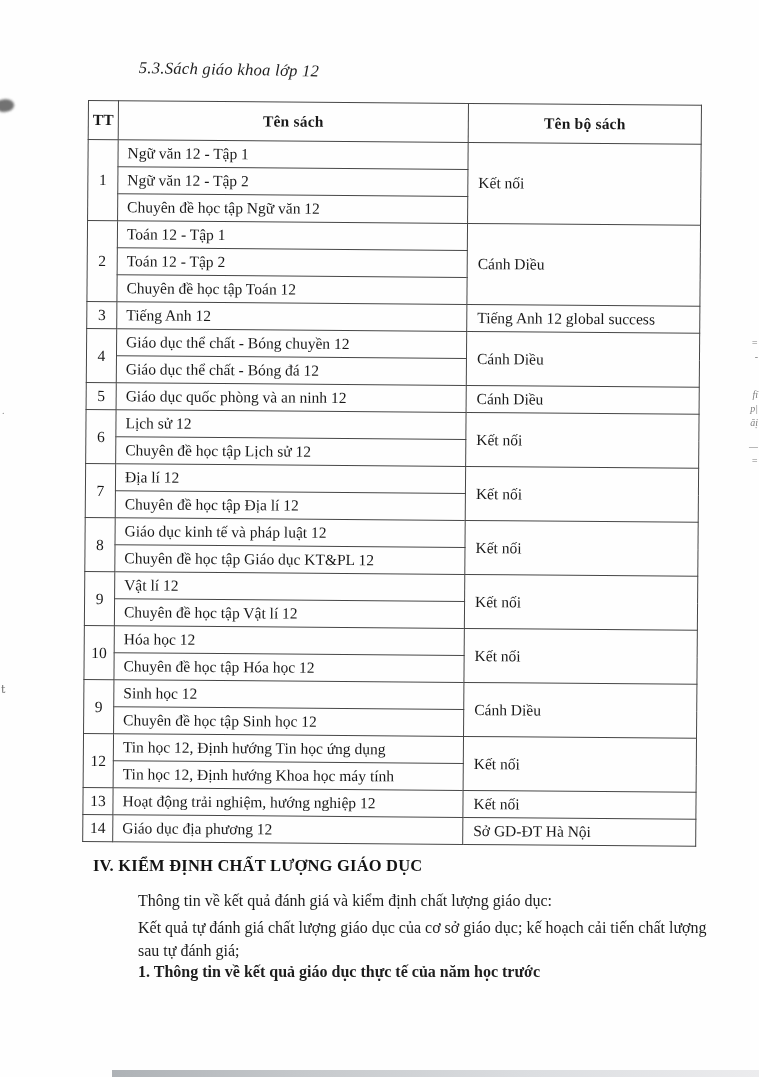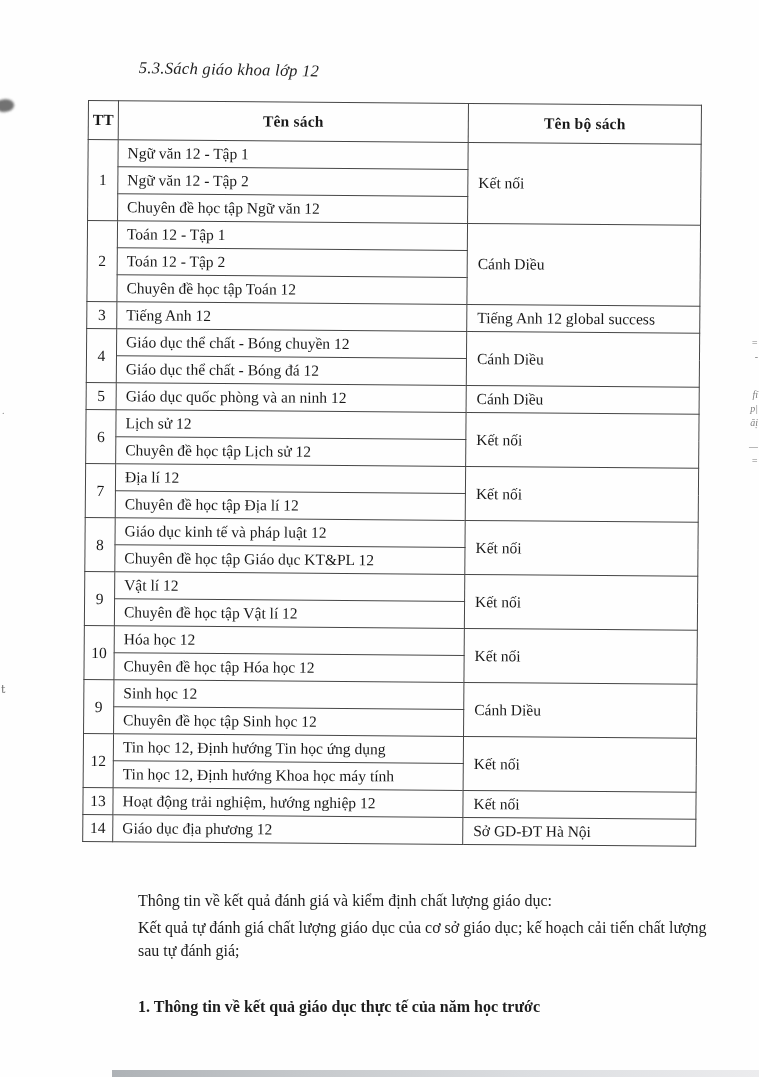--- a/index.html
+++ b/index.html
@@ -77,21 +77,21 @@
     font-size: 16px;
     line-height: 23px;
     color: #1d1d1d;
   }
   .para.bold { font-weight: bold; }
   #p-iv   { top: 856px; }
   #p-info { top: 889px; }
   #p-result { top: 916px; width: 580px; }
   #p-capdo { top: 962px; }
   #p-v    { top: 985px; }
-  #p-sub  { top: 995px; text-align: center; }
+  #p-sub  { top: 960px; text-align: center; }
 
   
   .smudge-topleft {
     position: absolute;
     left: -4px; top: 99px;
     width: 18px; height: 13px;
     background: #5a5a5a;
     border-radius: 2px 60% 40% 55%;
     transform: rotate(-18deg);
     filter: blur(1.1px);
@@ -260,20 +260,21 @@
           </tr>
           <tr>
             <td class="tt" rowspan="1">14</td>
             <td class="book">Giáo dục địa phương 12</td>
             <td class="series" rowspan="1">Sở GD-ĐT Hà Nội</td>
           </tr>
         </tbody>
     </table>
   </div>
 
+  <div class="sec-heading" id="p-iv">IV. KIỂM ĐỊNH CHẤT LƯỢNG GIÁO DỤC</div>
 
   <div class="para" id="p-result">Kết quả tự đánh giá chất lượng giáo dục của cơ sở giáo dục; kế hoạch cải tiến chất lượng sau tự đánh giá;</div>
 
   <div class="para" id="p-info">Thông tin về kết quả đánh giá và kiểm định chất lượng giáo dục:</div>
 
 
 
   <div class="para bold" id="p-sub">1. Thông tin về kết quả giáo dục thực tế của năm học trước</div>
 
   <div class="smudge-topleft"></div>

